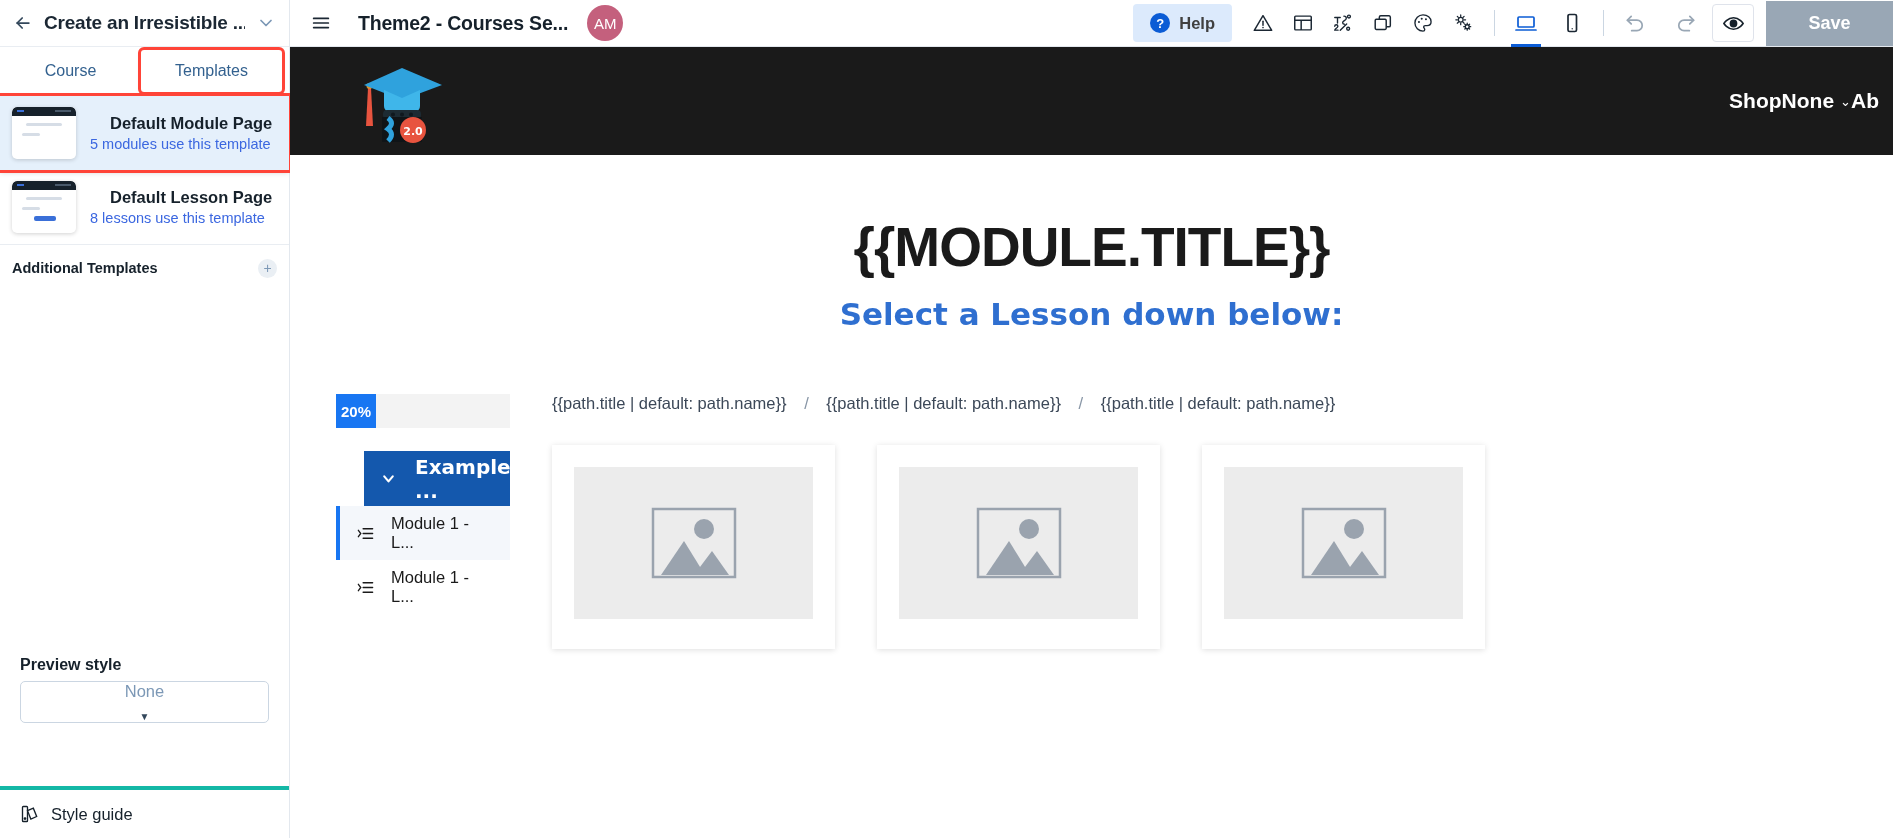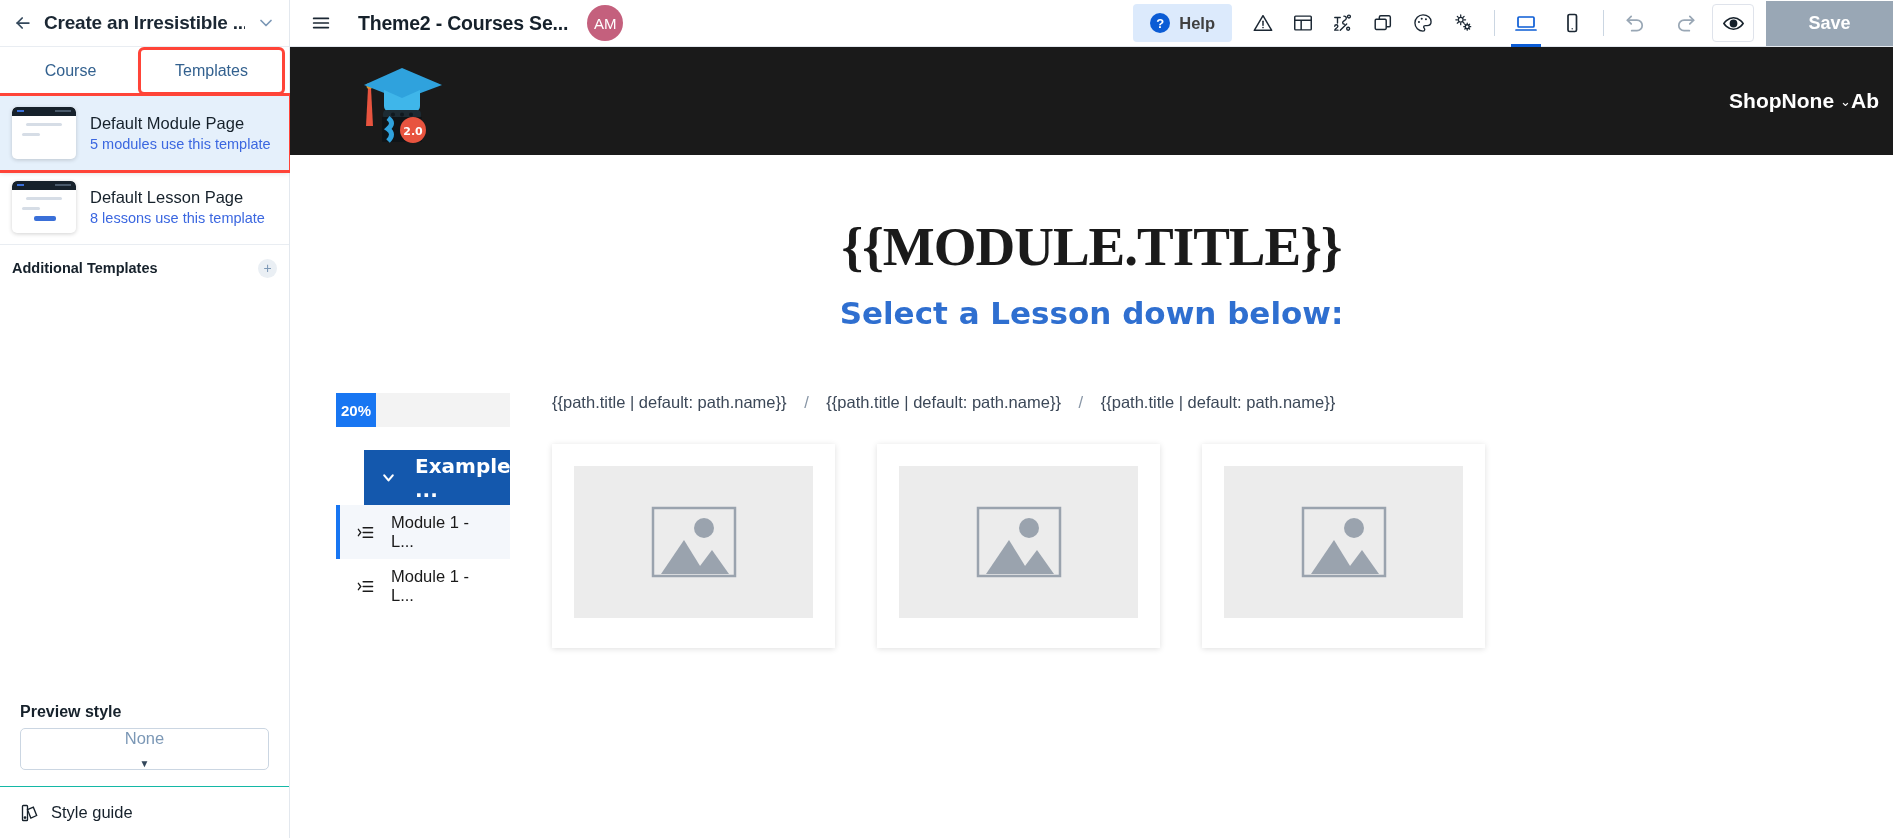--- a/index.html
+++ b/index.html
@@ -93,21 +93,21 @@
   .thumb .bar::before {
     content:''; position:absolute; left:5px; top:3px;
     width:7px; height:2px; background:#3a6fd8;
   }
   .thumb .ln {
     height: 3px; background: #d6dde6; margin: 7px auto 0 auto; width: 36px; border-radius: 2px;
   }
   .thumb .ln2 { width: 18px; margin-left: 10px; margin-top: 7px; }
   .thumb .blue { height:5px; width:22px; background:#3a6fd8; margin:6px 0 0 22px; border-radius:2px; }
   .tpl-txt { min-width: 0; }
-  .tpl-name { font-size: 16.5px; font-weight: 400; color: #16212b; white-space: nowrap; }
+  .tpl-name { font-size: 16.5px; font-weight: 700; color: #16212b; white-space: nowrap; margin-left: 20px; }
   .tpl-sub { font-size: 14.5px; color: #3b67e0; margin-top: 3px; white-space: nowrap; }
 
   .divider { height: 1px; background: #e9edf2; }
 
   .addl {
     display: flex; align-items: center; justify-content: space-between;
     padding: 0 12px; height: 46px;
   }
   .addl-label { font-size: 14.5px; font-weight: 700; color: #16212b; }
   .plus-btn {
@@ -123,23 +123,23 @@
   .ps-label { font-size: 16px; font-weight: 700; color: #16212b; margin-bottom: 7px; }
   .ps-select {
     height: 42px; border: 1px solid #cbd6e2; border-radius: 5px;
     display: flex; align-items: center; padding: 0 12px;
     font-size: 16.5px; color: #7c98b6; background:#fff;
     justify-content: space-between; cursor: pointer; flex-direction: column;
   }
   .ps-caret { color:#33475b; font-size: 10px; }
 
   .style-guide {
-    border-top: 1px solid #14b8a6;
+    border-top: 4px solid #14b8a6;
     height: 52px; display:flex; align-items:center; gap: 11px;
-    padding: 0 20px; cursor: pointer;
+    padding: 0 20px; cursor: pointer; margin-top: 47px;
   }
   .sg-label { font-size: 16.5px; color: #16212b; }
 
   
   .main { flex: 1; display: flex; flex-direction: column; min-width: 0; }
 
   .toolbar {
     height: 47px; background: #fff;
     border-bottom: 1px solid #e3e8ee;
     display: flex; align-items: center;
@@ -200,21 +200,21 @@
   .nav { margin-left:auto; display:flex; align-items:center; padding-right: 0; }
   .nav a {
     color:#fff; font-size: 21px; font-weight:700; text-decoration:none;
     display:flex; align-items:center; gap:6px; white-space:nowrap;
   }
   .nav .cv { font-size: 13px; font-weight:400; }
 
   .hero { text-align:center; padding-top: 60px; }
   .hero h1 {
     font-size: 55px; font-weight: 800; color:#1a1a1a; letter-spacing:-1px;
-    font-family: Liberation Serif, serif;
+    font-family: Liberation Sans, sans-serif;
   }
   .hero h2 {
     font-size: 31px; font-weight: 800; color:#2f6fd0; margin-top: 17px;
     font-family: "DejaVu Sans", sans-serif;
   }
 
   .lower { display:flex; padding: 0 0 0 0; margin-top: 62px; position:relative; }
 
   .side-widget { width: 174px; flex:none; margin-left: 46px; position:relative; }
   .progress-row {

